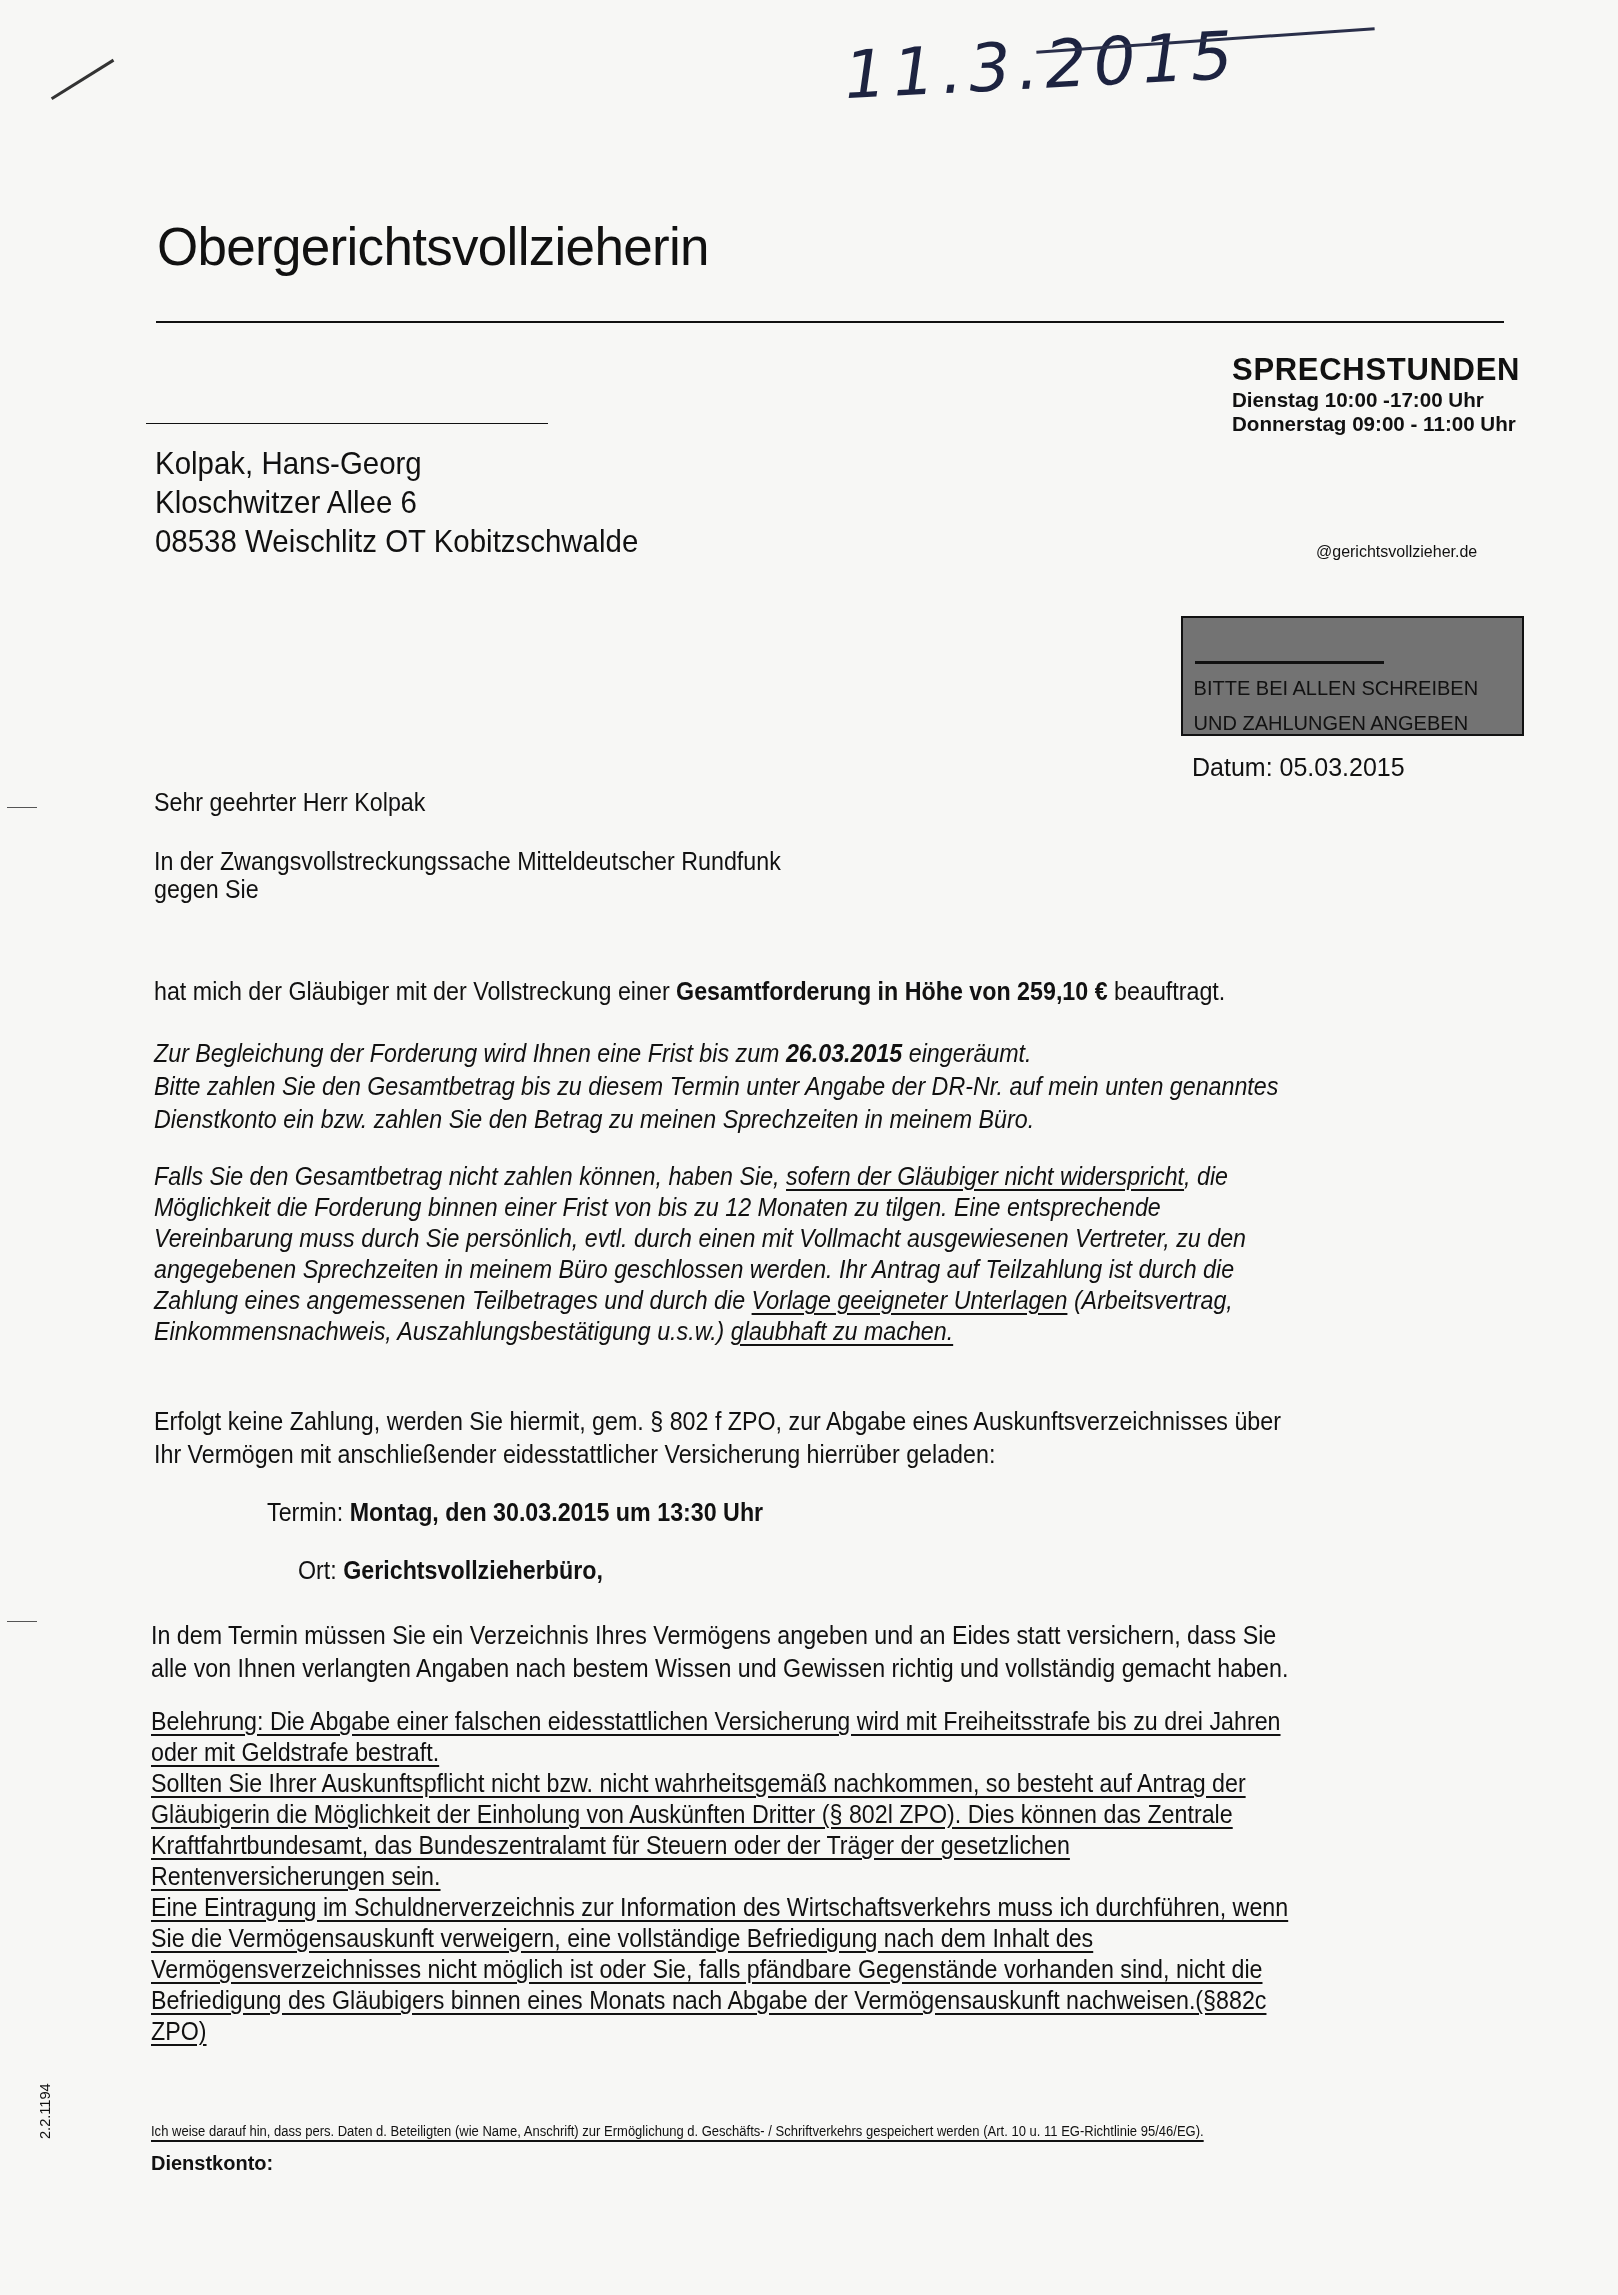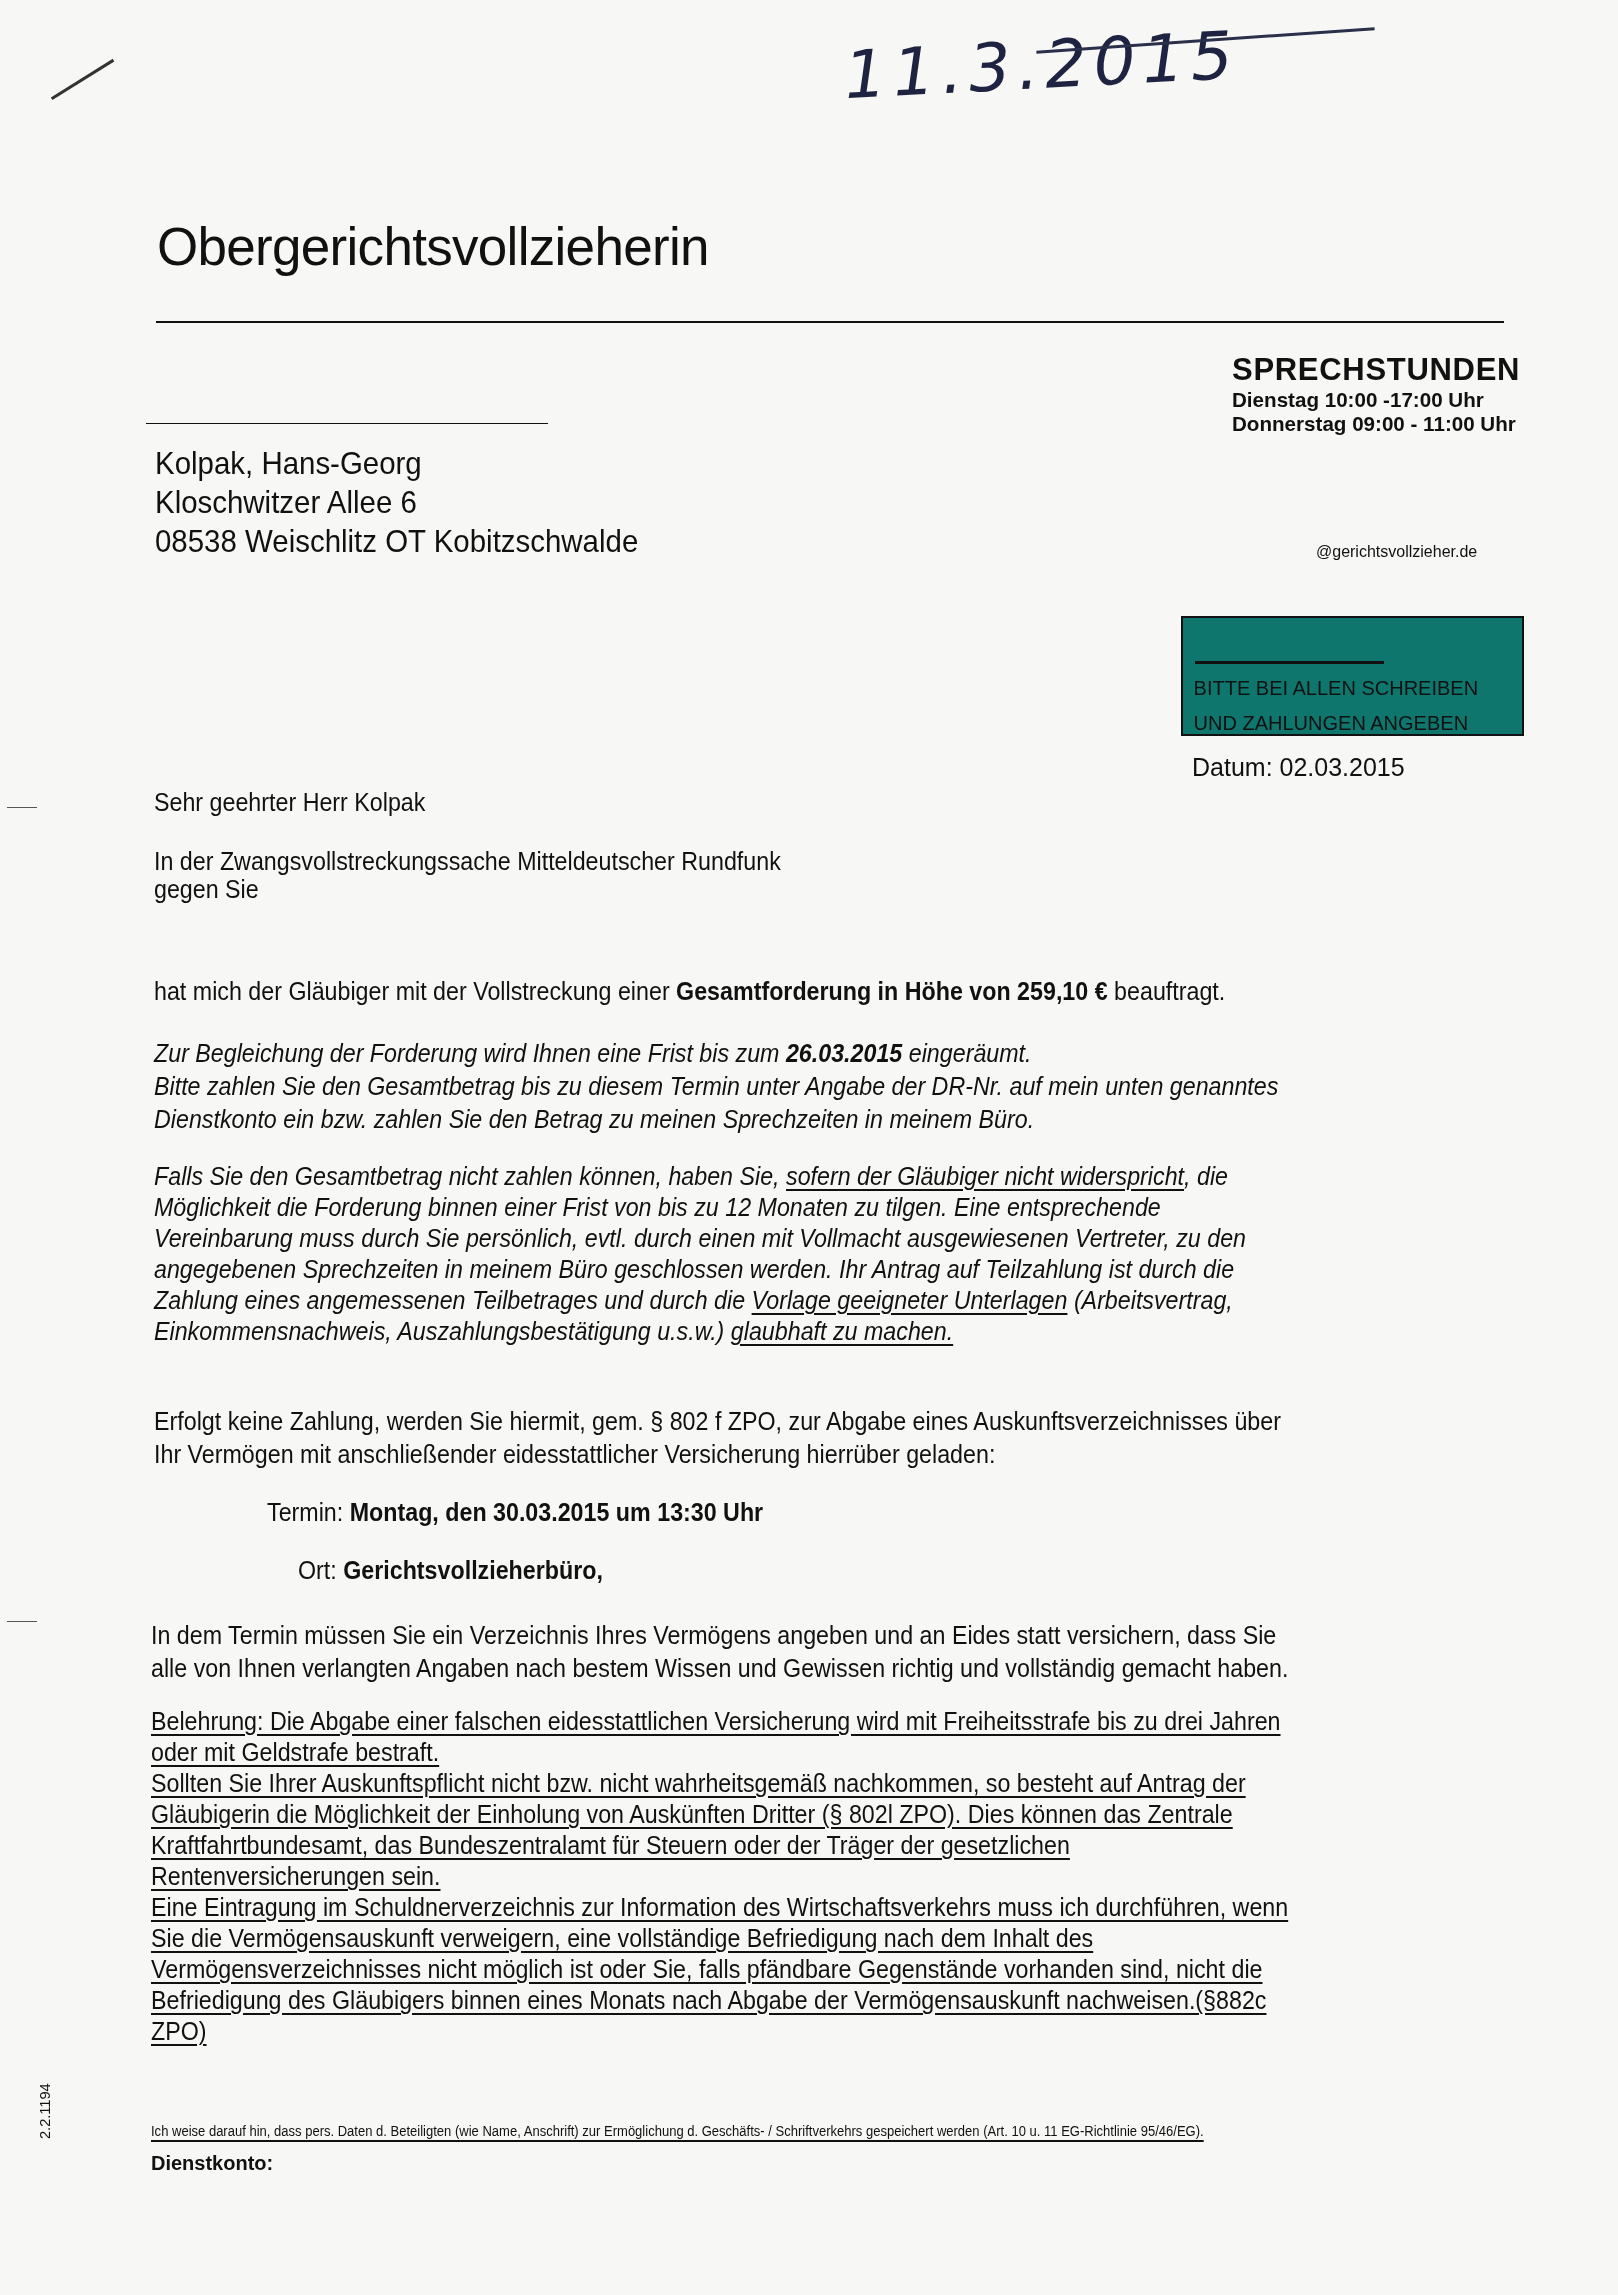--- a/index.html
+++ b/index.html
@@ -14,21 +14,21 @@
     font-family: "DejaVu Sans", sans-serif; font-style: italic;
     color: #1d2340; font-size: 66px; letter-spacing: 6.6px;
     transform: rotate(-3deg);
   }
   .title { font-size: 53px; font-weight: normal; letter-spacing: -0.7px; }
   .rule { background: #111; height: 2px; }
   .office h2 { margin: 0; font-size: 31px; font-weight: bold; letter-spacing: 0.7px; }
   .office div { font-size: 20.6px; font-weight: bold; line-height: 24px; }
   .addr { font-size: 32px; line-height: 39px; transform: scaleX(0.92); transform-origin: left; }
   .email { font-size: 16px; }
-  .refbox { border: 2px solid #111; background: #0f766e; }
+  .refbox { border: 2px solid #111; background: #737373; }
   .refbox .line { position: absolute; left: 12px; top: 43px; width: 189px; height: 2.7px; background: #111; }
   .refbox .txt { position: absolute; left: 10.6px; top: 53px; font-size: 20px; line-height: 35px; }
   .date { font-size: 25px; }
   .p { font-size: 25px; line-height: 33px; transform: scaleX(0.93); transform-origin: left; white-space: nowrap; }
   .it { font-style: italic; }
   .b { font-weight: bold; }
   .u { text-decoration: underline; text-decoration-thickness: 2px; text-underline-offset: 4px; }
   .small { font-size: 14px; transform: scaleX(0.93); transform-origin: left; white-space: nowrap; }
   .side { font-size: 14.6px; transform: rotate(-90deg); transform-origin: left top; }
   .mark { background: #555; height: 1.3px; }
@@ -61,21 +61,21 @@
 <div class="abs email" style="left:1316px;top:543px;">@gerichtsvollzieher.de</div>
 
 <div class="abs refbox" style="left:1181px;top:616px;width:339px;height:116px;">
   <div class="line"></div>
   <div class="txt">
     <div>BITTE BEI ALLEN SCHREIBEN</div>
     <div>UND ZAHLUNGEN ANGEBEN</div>
   </div>
 </div>
 
-<div class="abs date" style="left:1192px;top:753px;">Datum: 02.03.2015</div>
+<div class="abs date" style="left:1192px;top:753px;">Datum: 05.03.2015</div>
 
 <div class="abs mark" style="left:6.6px;top:807px;width:30px;"></div>
 <div class="abs mark" style="left:6.6px;top:1621px;width:30px;"></div>
 
 <div class="abs p" style="left:154px;top:786px;">Sehr geehrter Herr Kolpak</div>
 
 <div class="abs p" style="left:154px;top:847px;line-height:28px;">
   <div>In der Zwangsvollstreckungssache Mitteldeutscher Rundfunk</div>
   <div>gegen Sie</div>
 </div>

